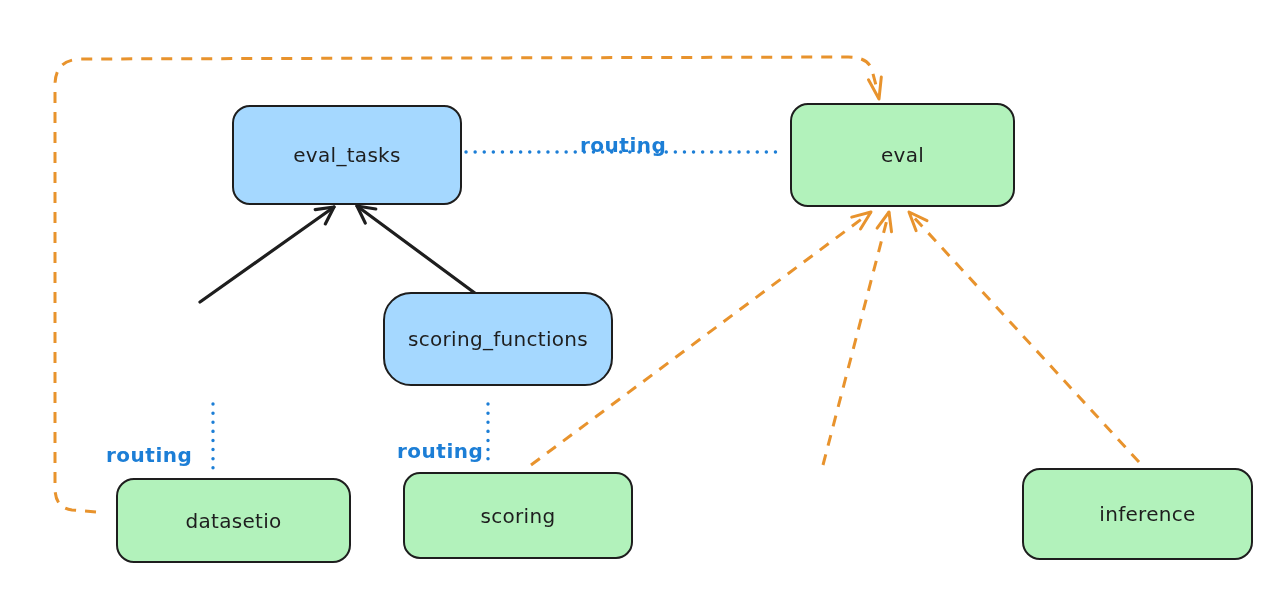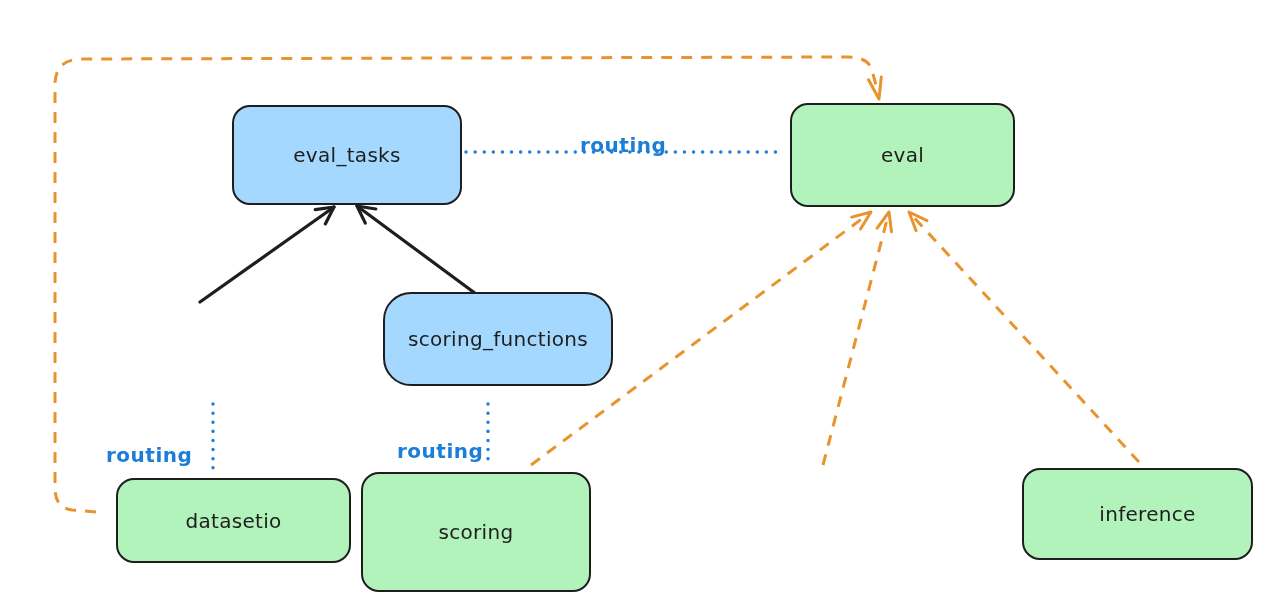--- a/index.html
+++ b/index.html
@@ -78,21 +78,21 @@
 
 
   <div class="node blue" style="left:383px; top:292px; width:230px; height:94px;border-radius:28px;">
     <span>scoring_functions</span>
   </div>
 
   <div class="node green" style="left:95px; top:478px; width:235px; height:85px;margin-left:21px;">
     <span>datasetio</span>
   </div>
 
-  <div class="node green" style="left:361px; top:472px; width:230px; height:120px;">
+  <div class="node green" style="left:403px; top:472px; width:230px; height:87px;border-radius:17px;">
     <span>scoring</span>
   </div>
 
 
   <div class="node green" style="left:1022px; top:468px; width:231px; height:92px;padding-left:20px;">
     <span>inference</span>
   </div>
 
   <div class="edge-label" style="left:580px; top:114px;">routing</div>
 

